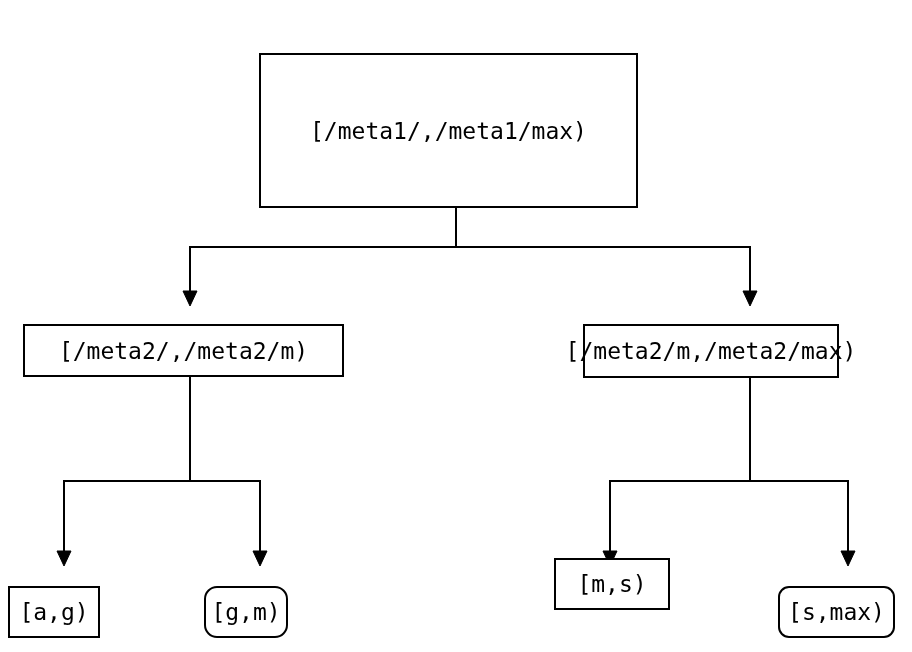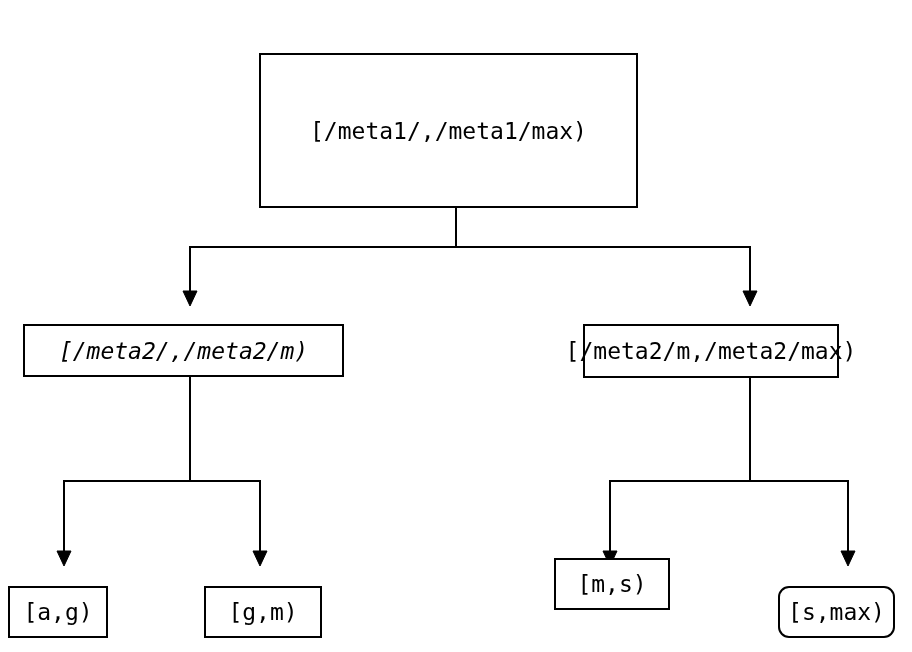--- a/index.html
+++ b/index.html
@@ -38,24 +38,24 @@
     border: 2px solid #000000;
     background: #ffffff;
     display: flex;
     align-items: center;
     justify-content: center;
     font-size: 23px;
     color: #000000;
     white-space: pre;
   }
   .node-root   { left: 259px; top: 13px;  width: 379px; height: 155px; margin-top: 40px; }
-  .node-l2a    { left: 23px;  top: 324px; width: 321px; height: 53px; font-style: italic;  }
+  .node-l2a    { left: 23px;  top: 324px; width: 321px; height: 53px;  }
   .node-l2b    { left: 583px; top: 324px; width: 256px; height: 54px;  }
-  .node-leaf1  { left: 8px;   top: 586px; width: 100px; height: 52px;  }
-  .node-leaf2  { left: 204px; top: 586px; width: 118px;  height: 52px;  }
+  .node-leaf1  { left: 8px;   top: 586px; width: 92px; height: 52px;  }
+  .node-leaf2  { left: 204px; top: 586px; width: 84px;  height: 52px; border-radius: 13px;  }
   .node-leaf3  { left: 554px; top: 558px; width: 116px;  height: 52px;  }
   .node-leaf4  { left: 778px; top: 586px; width: 117px; height: 52px; border-radius: 11px;  }
 </style>
 </head>
 <body>
 
 <div id="canvas">
 
   <svg id="connectors" viewBox="0 0 912 652" xmlns="http://www.w3.org/2000/svg">
 

